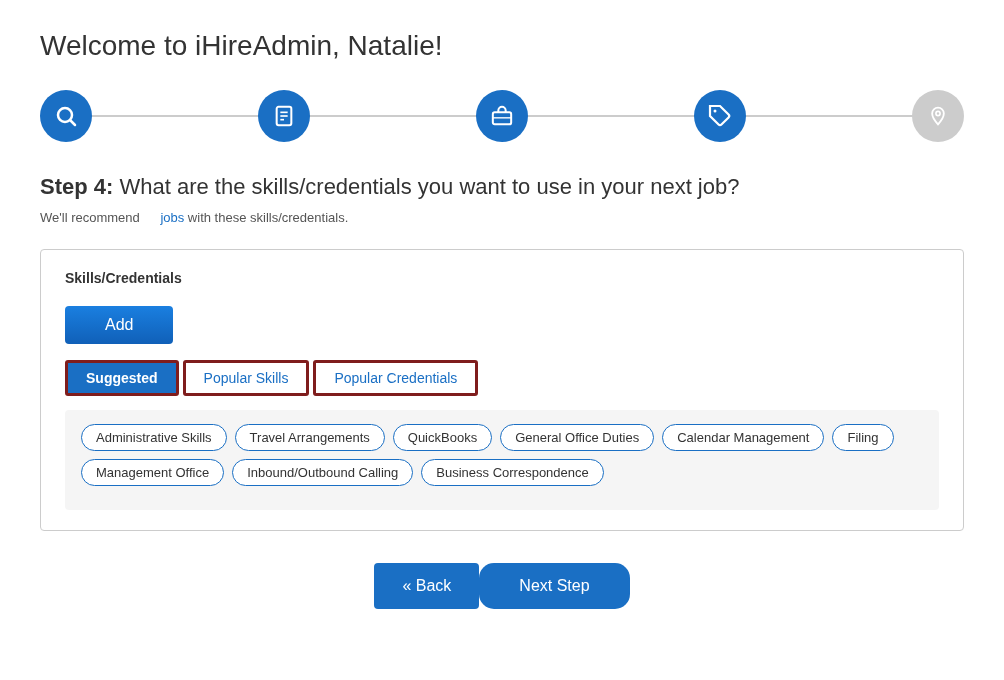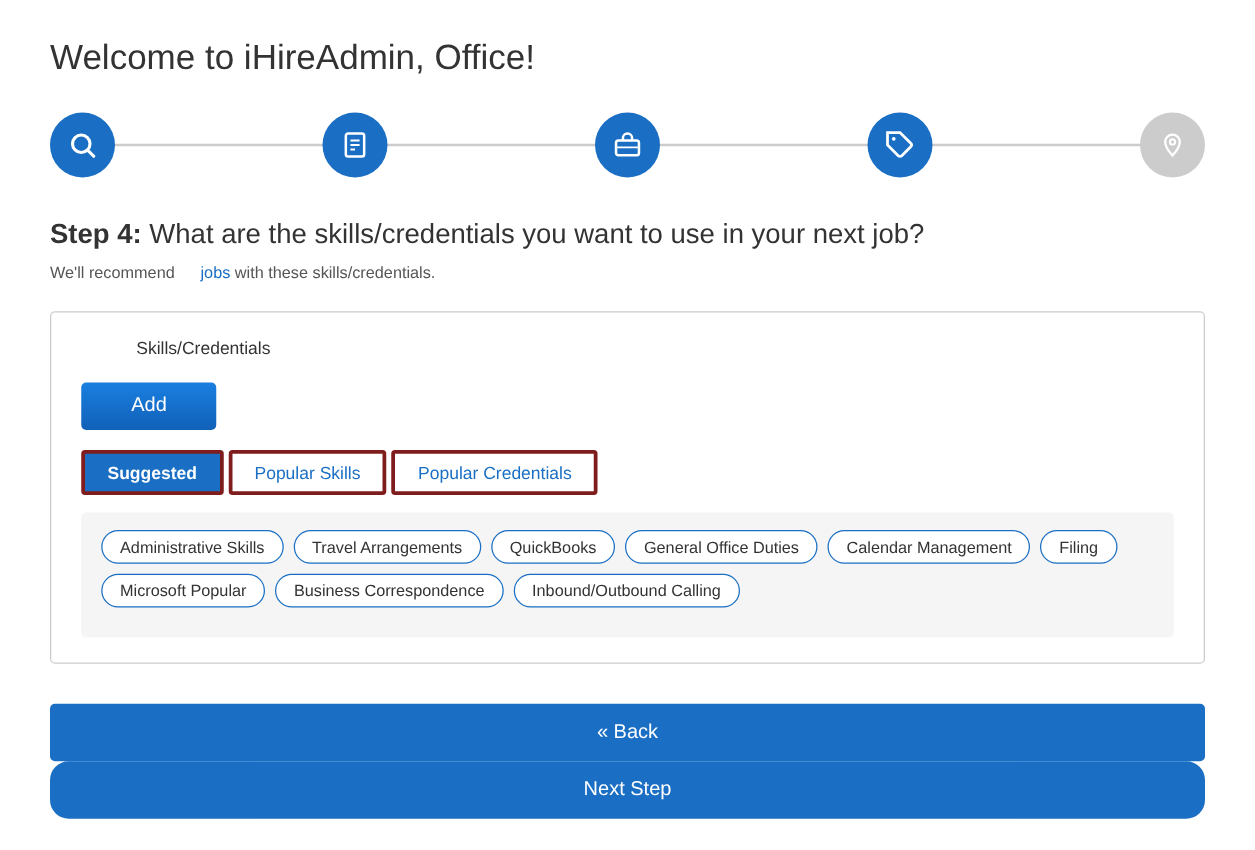--- a/index.html
+++ b/index.html
@@ -89,24 +89,23 @@
     
     .skills-card {
       border: 1px solid #ccc;
       border-radius: 4px;
       padding: 20px 24px;
       margin-bottom: 32px;
     }
 
     .skills-card-title {
       font-size: 14px;
-      font-weight: normal;
+      font-weight: bold;
       color: #333;
       margin-bottom: 20px;
-      margin-left: 44px;
     }
 
     .input-row {
       display: flex;
       gap: 12px;
       margin-bottom: 16px;
     }
 
     .skill-input {
       flex: 1;
@@ -177,23 +176,22 @@
       padding: 5px 14px;
       font-size: 13px;
       cursor: pointer;
       white-space: nowrap;
       text-align: right;
     }
 
     
     .bottom-buttons {
       display: flex;
-      justify-content: flex-start;
+      justify-content: center;
       margin-top: 10px;
-      flex-direction: column;
     }
 
     .back-btn {
       background: #1a6fc4;
       color: #fff;
       border: none;
       border-radius: 4px;
       padding: 14px 28px;
       font-size: 16px;
       cursor: pointer;
@@ -207,21 +205,21 @@
       border-radius: 15px;
       padding: 14px 40px;
       font-size: 16px;
       cursor: pointer;
       font-weight: 500;
     }
   </style>
 </head>
 <body>
 
-<h1 class="page-title">Welcome to iHireAdmin, Office!</h1>
+<h1 class="page-title">Welcome to iHireAdmin, Natalie!</h1>
 
 <div class="progress-bar">
   <div class="progress-line"></div>
   <div class="progress-steps">
     <div class="step-circle">
       <svg width="24" height="24" viewBox="0 0 24 24" fill="none" xmlns="http://www.w3.org/2000/svg">
         <circle cx="11" cy="11" r="7" stroke="white" stroke-width="2.5" fill="none"></circle>
         <line x1="16.5" y1="16.5" x2="21" y2="21" stroke="white" stroke-width="2.5" stroke-linecap="round"></line>
       </svg>
     </div>
@@ -278,23 +276,23 @@
   <div class="tags-area">
     <div class="tags-row">
       <span class="tag">Administrative Skills</span>
       <span class="tag">Travel Arrangements</span>
       <span class="tag">QuickBooks</span>
       <span class="tag">General Office Duties</span>
       <span class="tag">Calendar Management</span>
       <span class="tag">Filing</span>
     </div>
     <div class="tags-row">
-      <span class="tag">Microsoft Popular</span>
+      <span class="tag">Management Office</span>
+      <span class="tag">Inbound/Outbound Calling</span>
       <span class="tag">Business Correspondence</span>
-      <span class="tag">Inbound/Outbound Calling</span>
     </div>
   </div>
 </div>
 
 <div class="bottom-buttons">
   <button class="back-btn">« Back</button>
   <button class="next-btn">Next Step</button>
 </div>
 
 </body></html>

